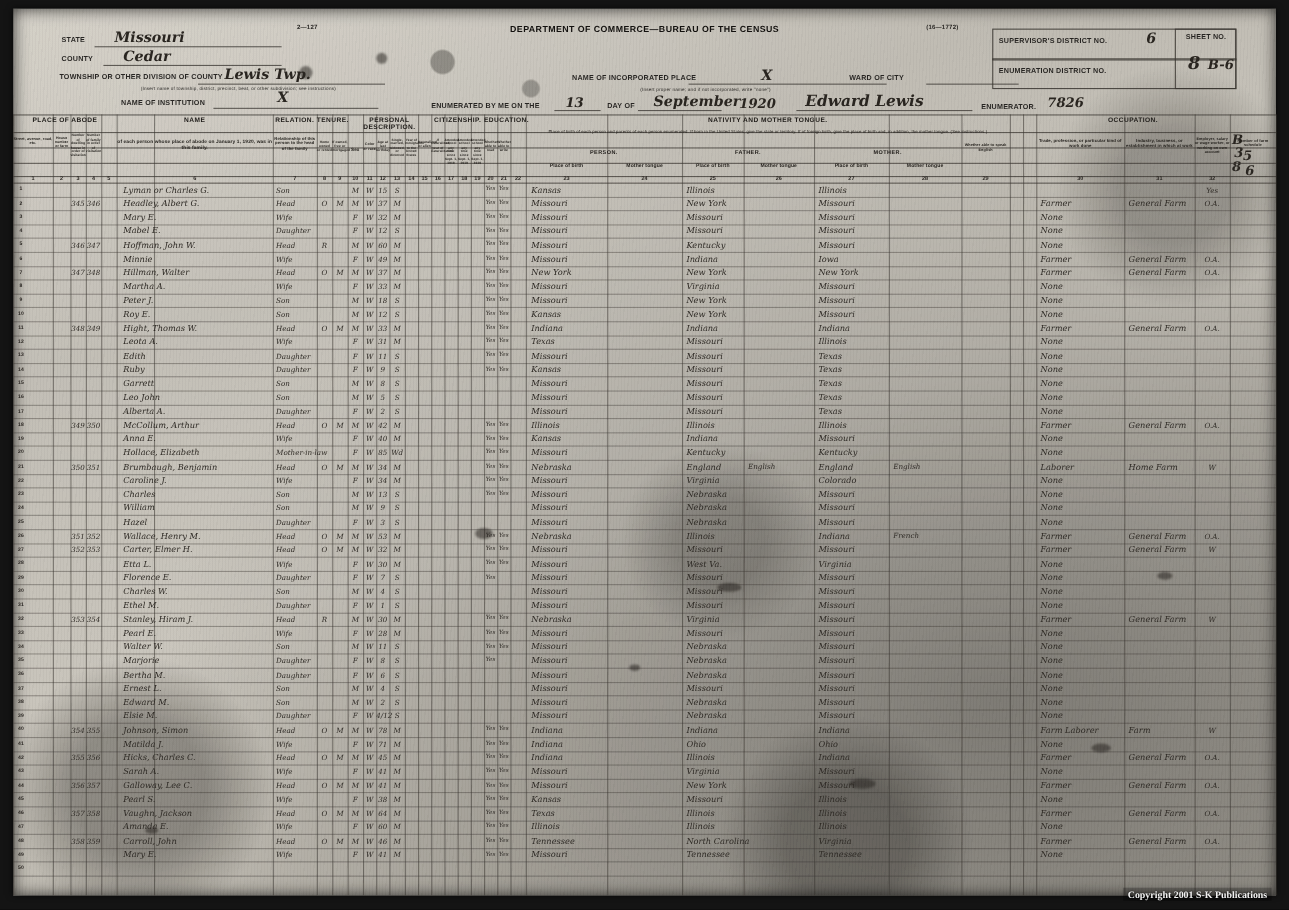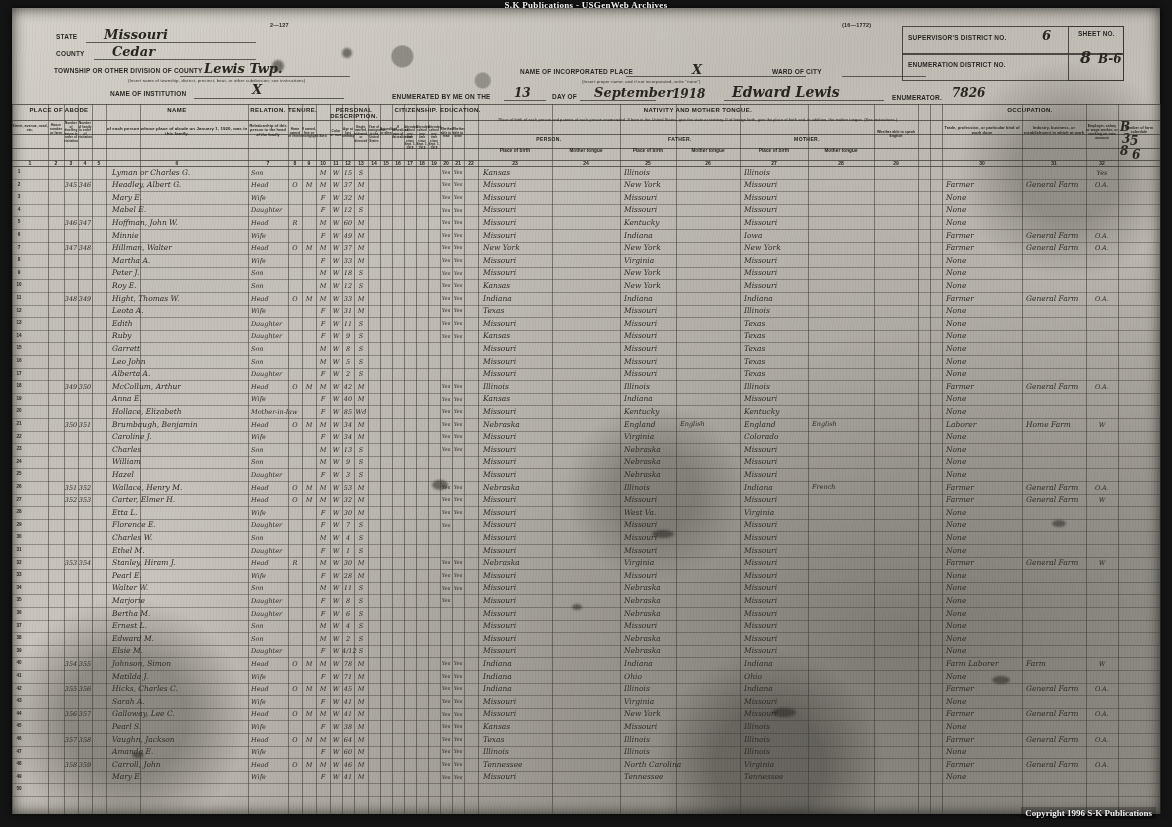--- a/index.html
+++ b/index.html
@@ -75,26 +75,26 @@
   .cell.sm{font-size:7.5px;}
   .cell.xs{font-size:6.5px;}
 
   .blot{position:absolute;border-radius:50%;background:#2a2622;opacity:.55;filter:blur(1px);}
 </style>
 </head>
 <body>
 
 <div id="page">
 
-  <div class="watermark-top">S.K Publications  -  USGenWeb Archives</div>
 
   <div id="sheet">
 
     <div class="hdr">
 
+      <div class="ttl ttl-sm" style="top:14px;">DEPARTMENT OF COMMERCE—BUREAU OF THE CENSUS</div>
       <div class="lbl" style="left:258px;top:14px;font-size:5.5px;">2—127</div>
       <div class="lbl" style="left:830px;top:14px;font-size:5.5px;">(16—1772)</div>
 
       <div class="lbl" style="left:44px;top:25px;">STATE</div>
       <div class="rule" style="left:74px;top:34px;width:170px;"></div>
       <div class="hw hw-b" style="left:92px;top:19px;font-size:13px;">Missouri</div>
 
       <div class="lbl" style="left:44px;top:42px;">COUNTY</div>
       <div class="rule" style="left:82px;top:51px;width:162px;"></div>
       <div class="hw hw-b" style="left:100px;top:36px;font-size:13px;">Cedar</div>
@@ -112,21 +112,21 @@
       <div class="rule" style="left:614px;top:68px;width:180px;"></div>
       <div class="hw hw-b" style="left:680px;top:54px;font-size:13px;">X</div>
       <div class="lbl" style="left:570px;top:71px;font-size:4.2px;font-weight:normal;text-transform:none;">(Insert proper name; and if not incorporated, write "none")</div>
 
       <div class="lbl" style="left:380px;top:85px;">ENUMERATED BY ME ON THE</div>
       <div class="rule" style="left:492px;top:92px;width:42px;"></div>
       <div class="hw hw-b" style="left:502px;top:78px;font-size:12px;">13</div>
       <div class="lbl" style="left:540px;top:85px;">DAY OF</div>
       <div class="rule" style="left:568px;top:92px;width:76px;"></div>
       <div class="hw hw-b" style="left:582px;top:77px;font-size:13px;">September</div>
-      <div class="hw hw-b" style="left:660px;top:79px;font-size:12px;">1918</div>
+      <div class="hw hw-b" style="left:660px;top:79px;font-size:12px;">1920</div>
       <div class="rule" style="left:712px;top:92px;width:160px;"></div>
       <div class="hw hw-b" style="left:720px;top:76px;font-size:14px;">Edward Lewis</div>
       <div class="lbl" style="left:880px;top:86px;">ENUMERATOR.</div>
       <div class="hw hw-b" style="left:940px;top:78px;font-size:12px;">7826</div>
 
       <div class="lbl" style="left:760px;top:60px;">WARD OF CITY</div>
       <div class="rule" style="left:830px;top:68px;width:84px;"></div>
 
       <div class="box" style="left:890px;top:18px;width:220px;height:27px;"></div>
       <div class="box" style="left:890px;top:45px;width:220px;height:26px;"></div>
@@ -1020,14 +1020,14 @@
       <div class="blot" style="left: 640px; top: 522px; width: 22px; height: 8px;"></div>
       <div class="blot" style="left: 760px; top: 700px; width: 24px; height: 9px;"></div>
       <div class="blot" style="left: 260px; top: 52px; width: 12px; height: 12px;"></div>
       <div class="blot" style="left: 330px; top: 40px; width: 10px; height: 10px;"></div>
       <div class="blot" style="left: 1040px; top: 512px; width: 14px; height: 7px;"></div>
       <div class="blot" style="left: 560px; top: 596px; width: 10px; height: 6px;"></div>
       <div class="blot" style="left: 980px; top: 668px; width: 18px; height: 8px;"></div>
       <div class="blot" style="left: 120px; top: 744px; width: 12px; height: 6px;"></div>
     </div>
 
-  <div class="watermark-bottom">Copyright 1996 S-K Publications</div>
+  <div class="watermark-bottom">Copyright 2001 S-K Publications</div>
 </div>
 
 </body></html>

